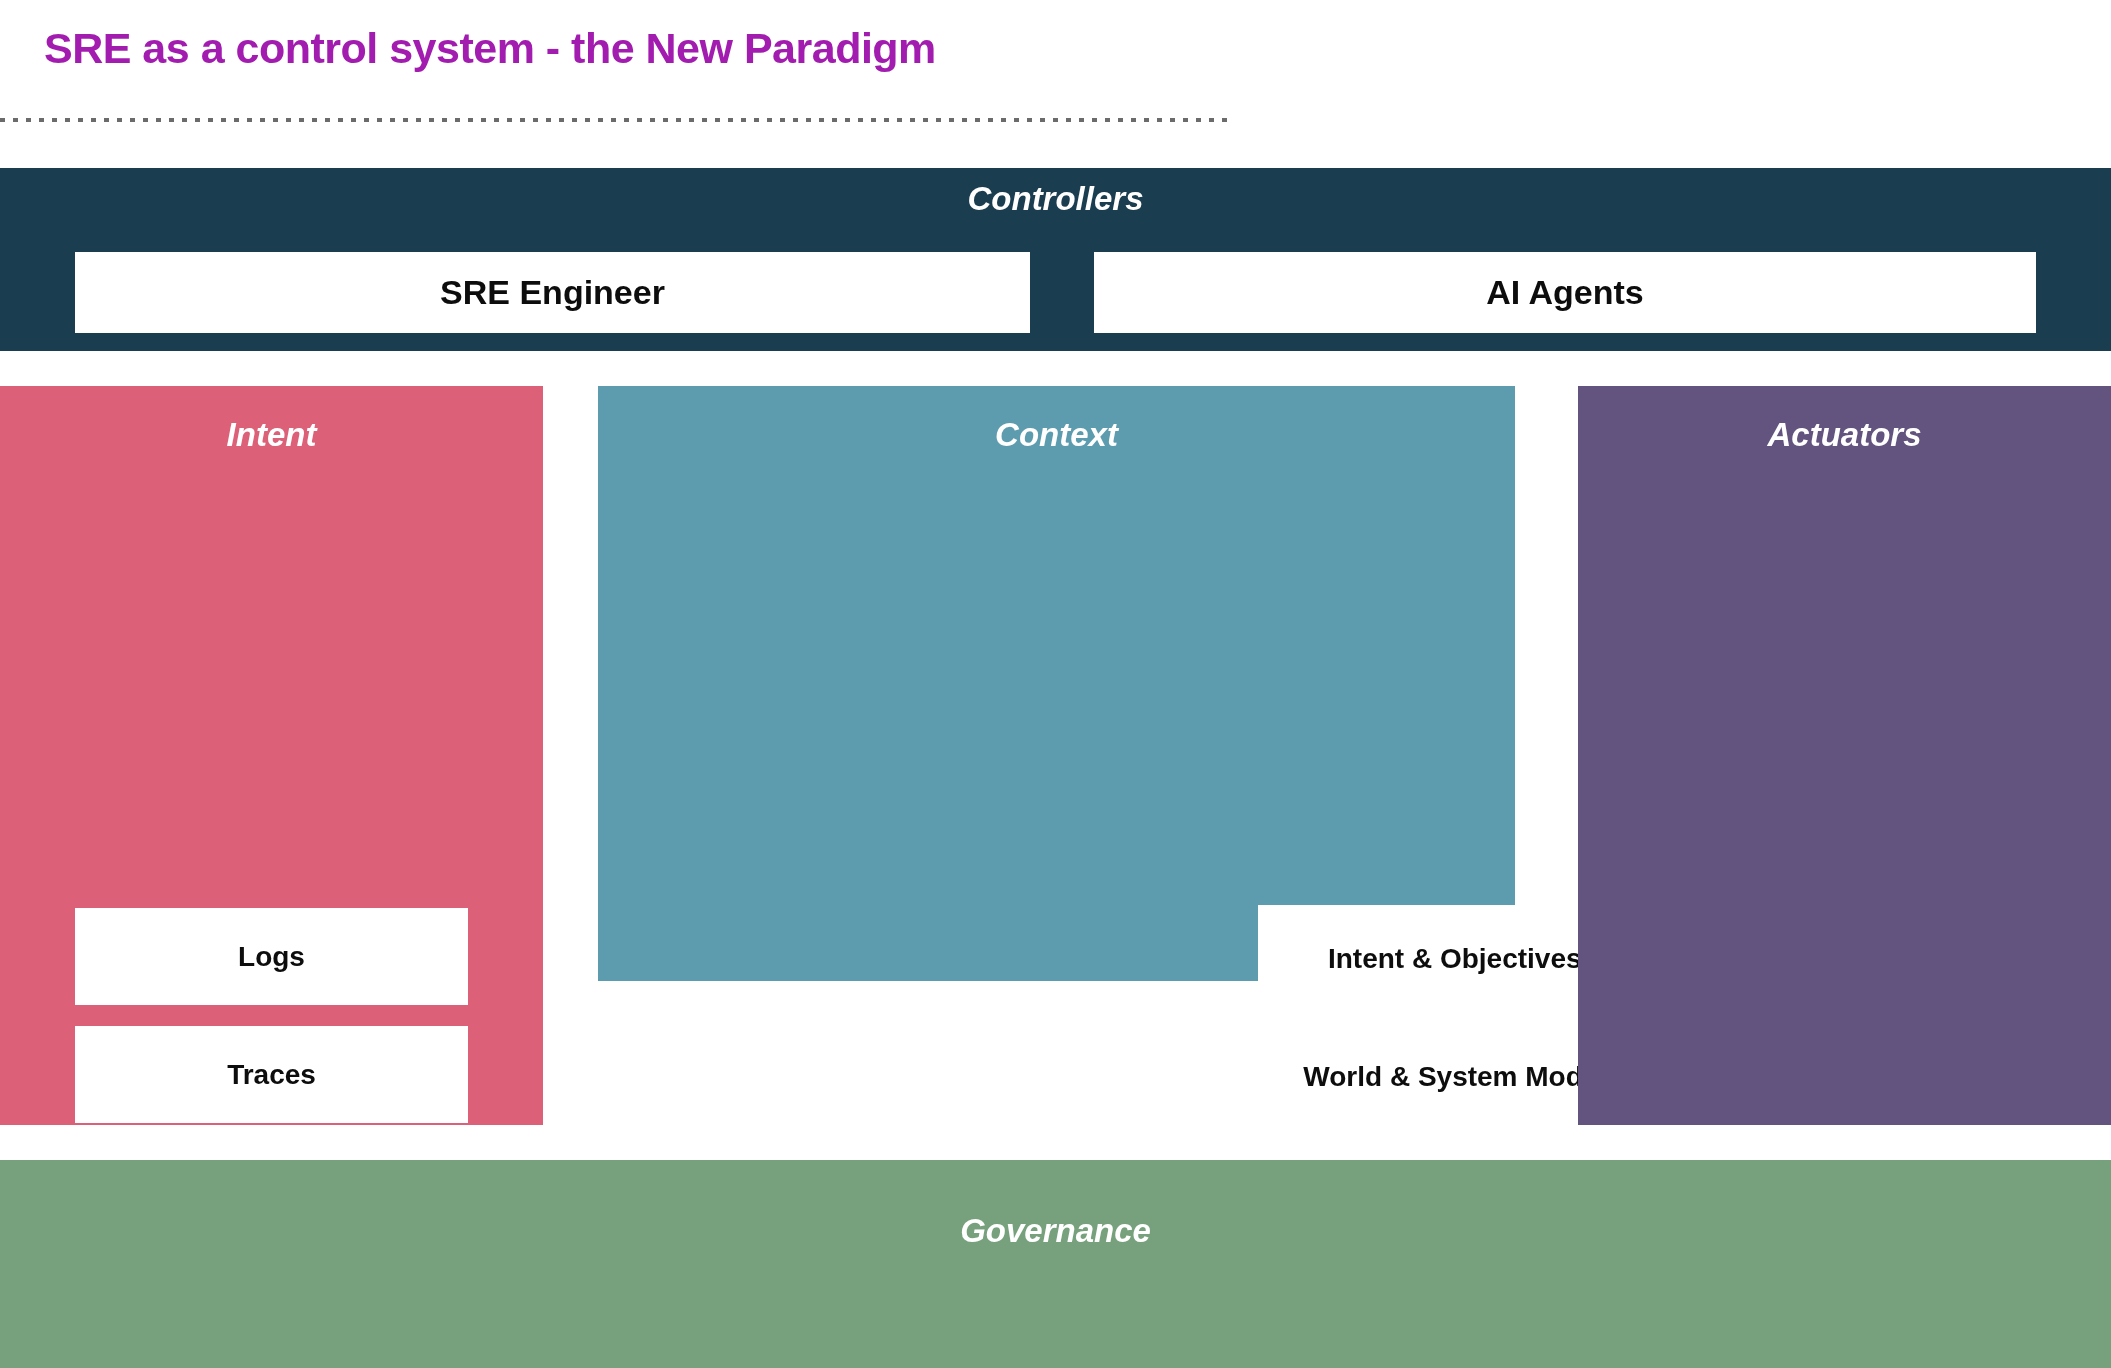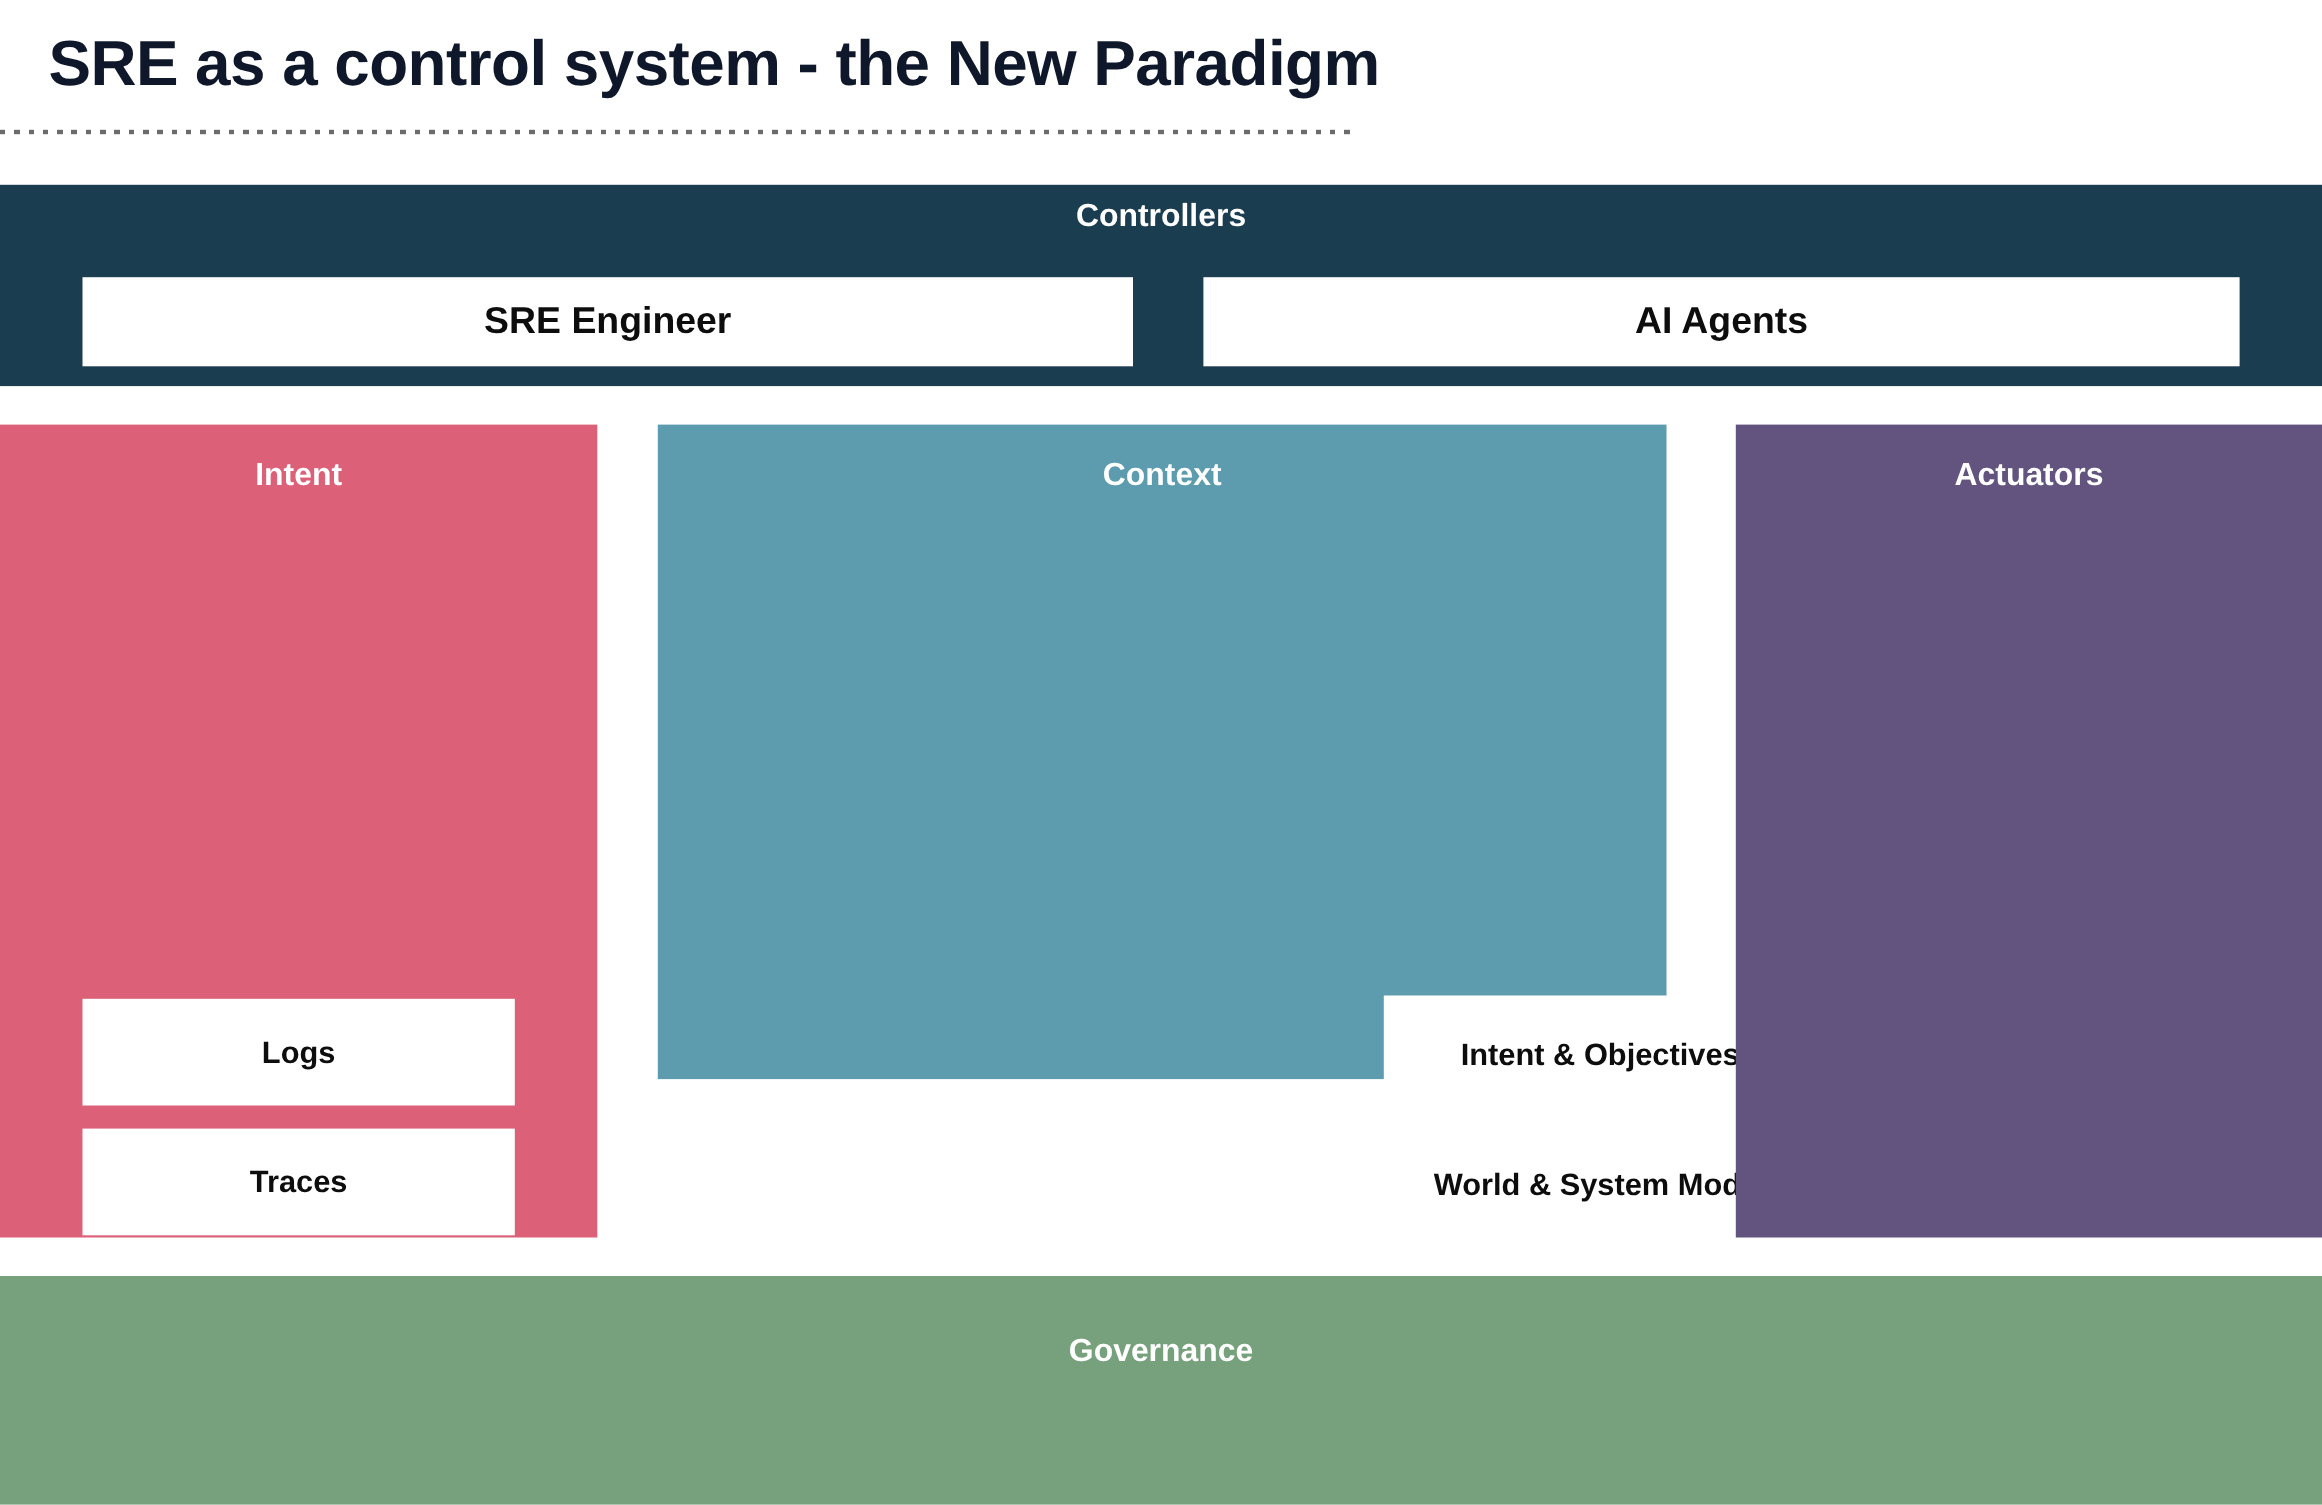--- a/index.html
+++ b/index.html
@@ -17,23 +17,23 @@
     width: 2111px;
     height: 1368px;
     background: #ffffff;
   }
 
   
   .page-title {
     position: absolute;
     left: 44px;
     top: 24px;
-    font-size: 58px;
+    font-size: 43px;
     font-weight: bold;
-    color: #0f172a;
+    color: #a21caf;
     letter-spacing: -0.5px;
     white-space: nowrap;
   }
 
   .title-divider {
     position: absolute;
     left: 0px;
     top: 118px;
     width: 1232px;
     height: 4px;
@@ -48,23 +48,24 @@
   .band {
     position: absolute;
     display: flex;
     flex-direction: column;
     align-items: center;
   }
 
   .band-title {
     color: #ffffff;
     font-weight: bold;
-    font-size: 29px;
+    font-size: 33px;
     text-align: right;
     white-space: nowrap;
+    font-style: italic;
   }
 
   .chip {
     background: #ffffff;
     color: #0d0d0d;
     font-weight: bold;
     font-size: 28px;
     display: flex;
     align-items: center;
     justify-content: center;

